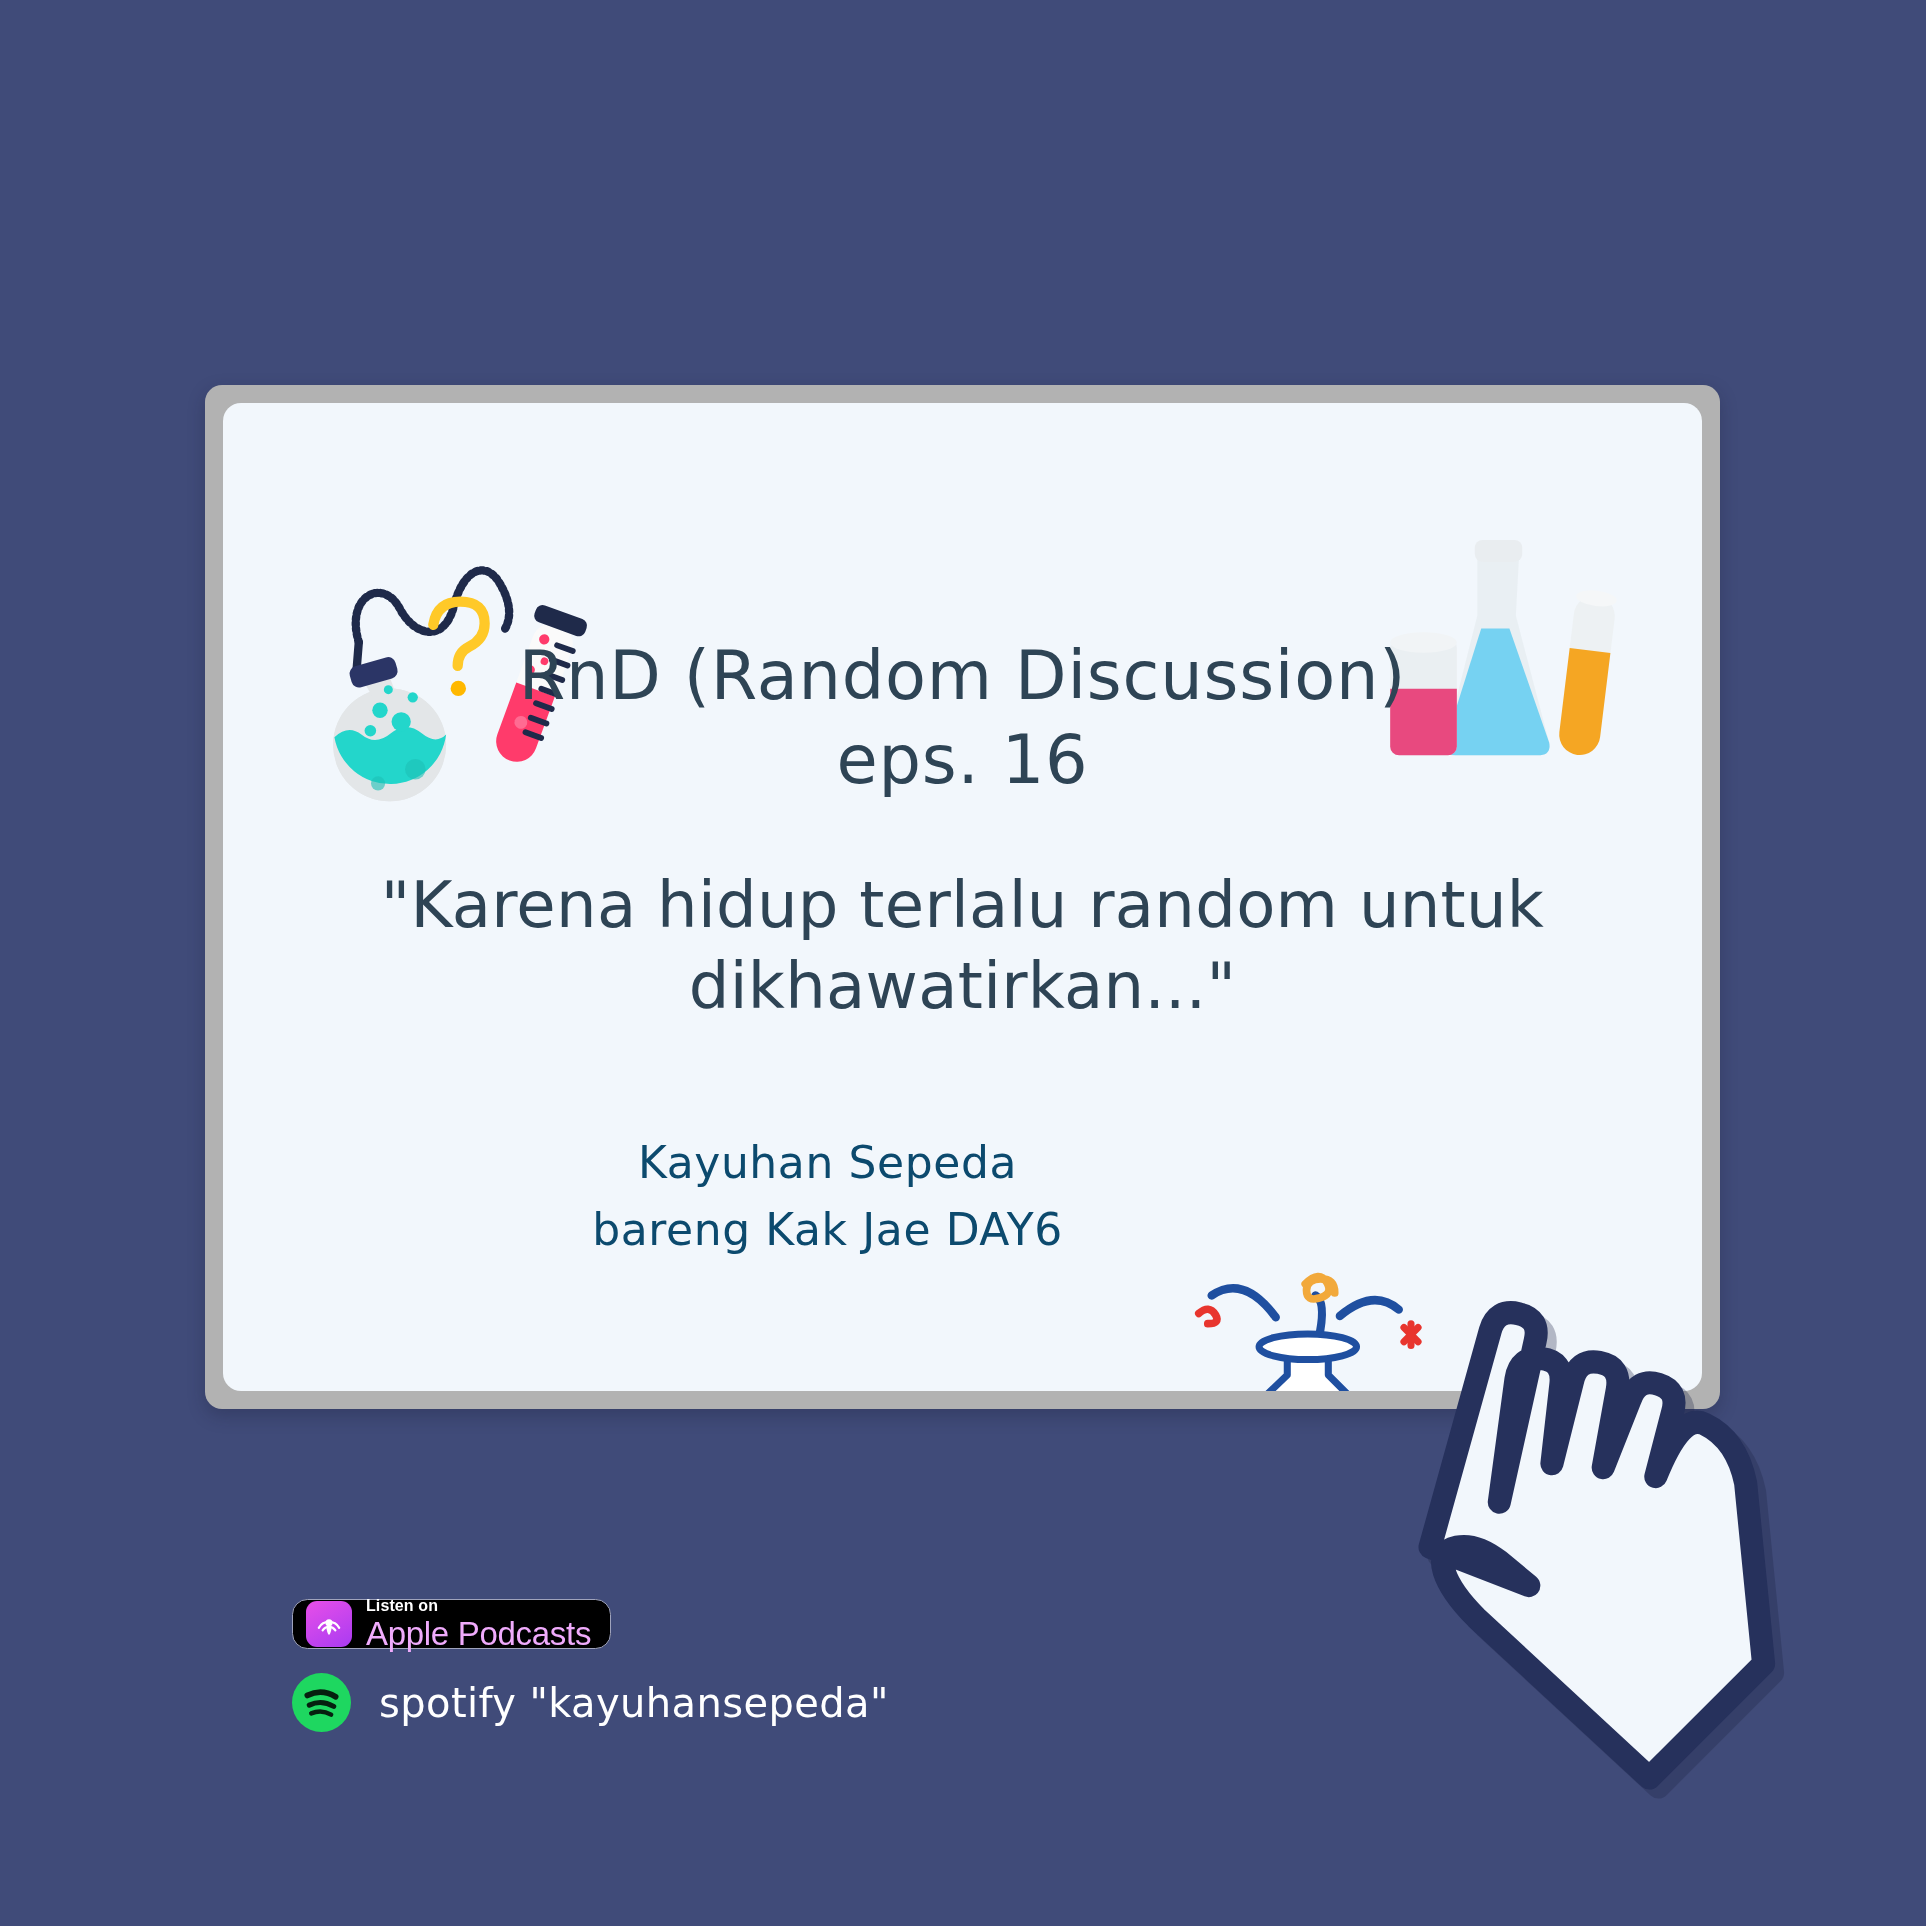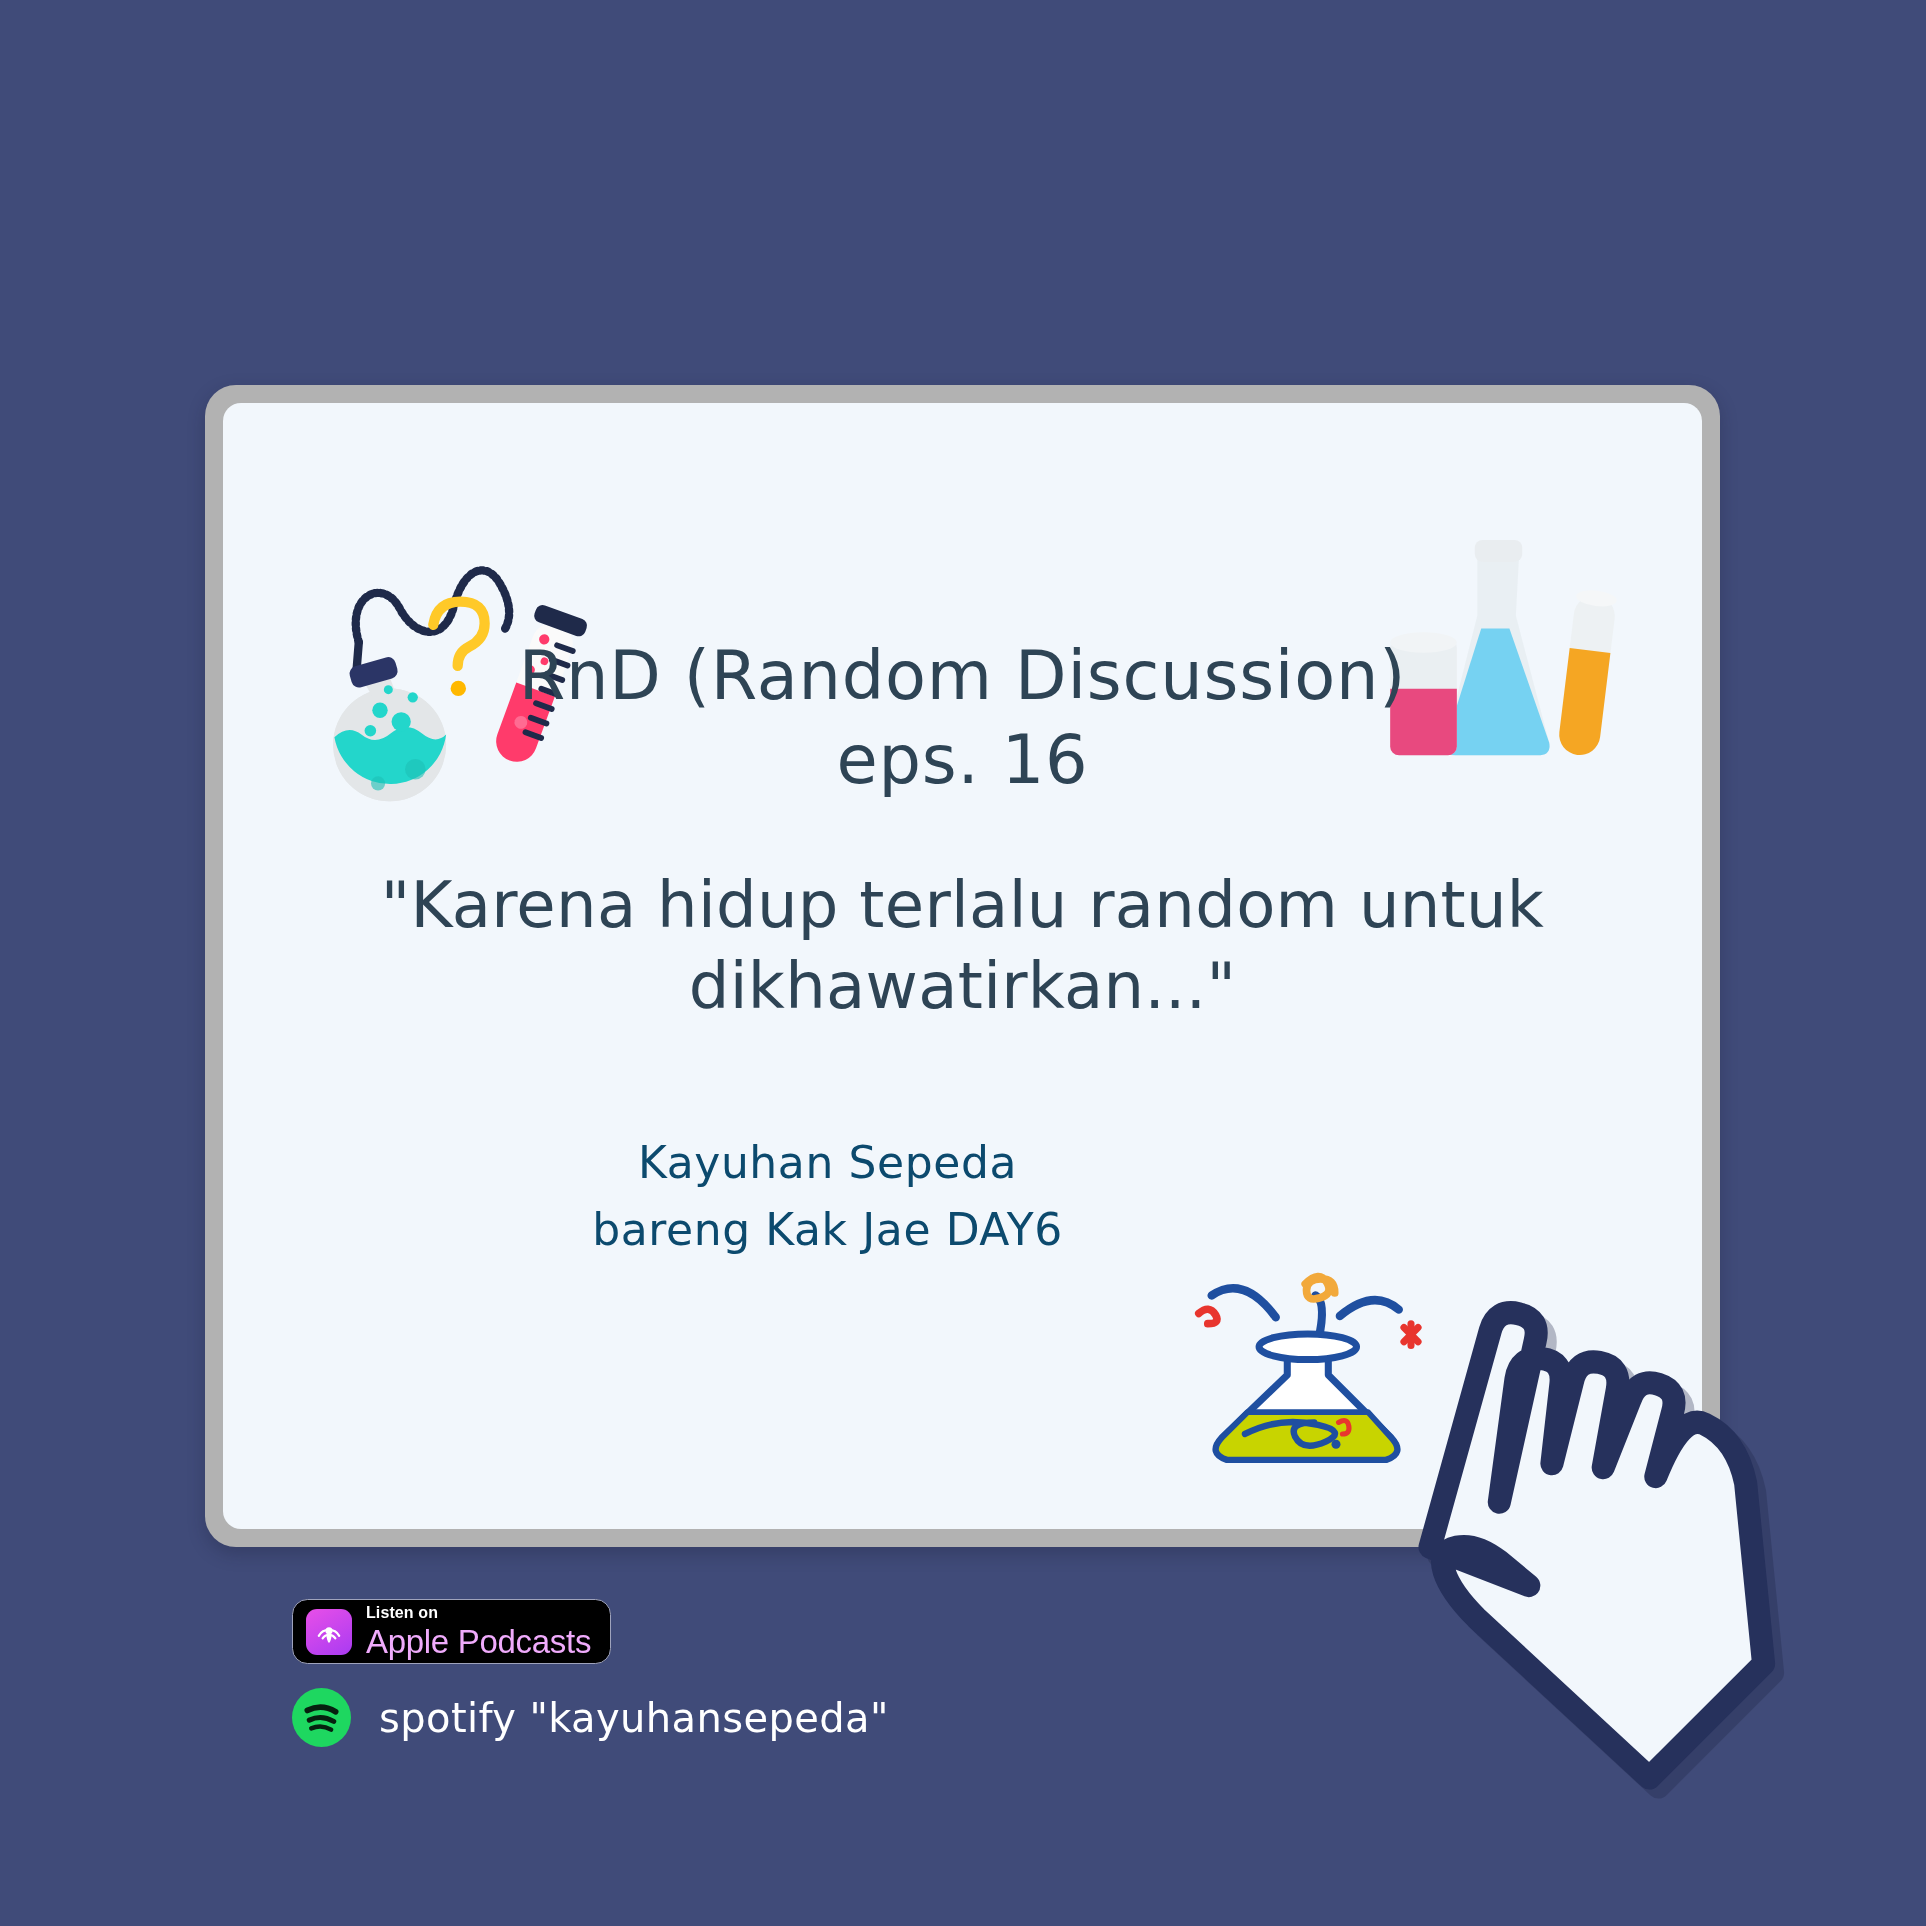--- a/index.html
+++ b/index.html
@@ -14,23 +14,23 @@
     overflow: hidden;
     position: relative;
   }
 
   
   #board {
     position: absolute;
     left: 205px;
     top: 385px;
     width: 1515px;
-    height: 1162px;
+    height: 1024px;
     background: #B2B2B2;
-    border-radius: 31px;
+    border-radius: 17px;
     box-shadow: 0 6.4px 16.7px rgba(25,28,55,0.28);
   }
   #board-inner {
     position: absolute;
     left: 18px;
     top: 18px;
     right: 18px;
     bottom: 18px;
     background: #F2F7FC;
     border-radius: 18px;
@@ -116,21 +116,21 @@
     top: 1599px;
     width: 1027px;
   }
   #apple-badge {
     display: inline-flex;
     align-items: center;
     background: #000000;
     border-radius: 15.4px;
     border: 1.3px solid #9FA3BC;
     padding: 9px 19px 9px 13px;
-    height: 65px;
+    height: 50px;
     box-sizing: border-box;
   }
   #apple-icon-box {
     width: 46px;
     height: 46px;
     border-radius: 11px;
     background: linear-gradient(150deg, #E84FE8 0%, #A93BF2 100%);
     margin-right: 14px;
     flex: none;
     position: relative;

